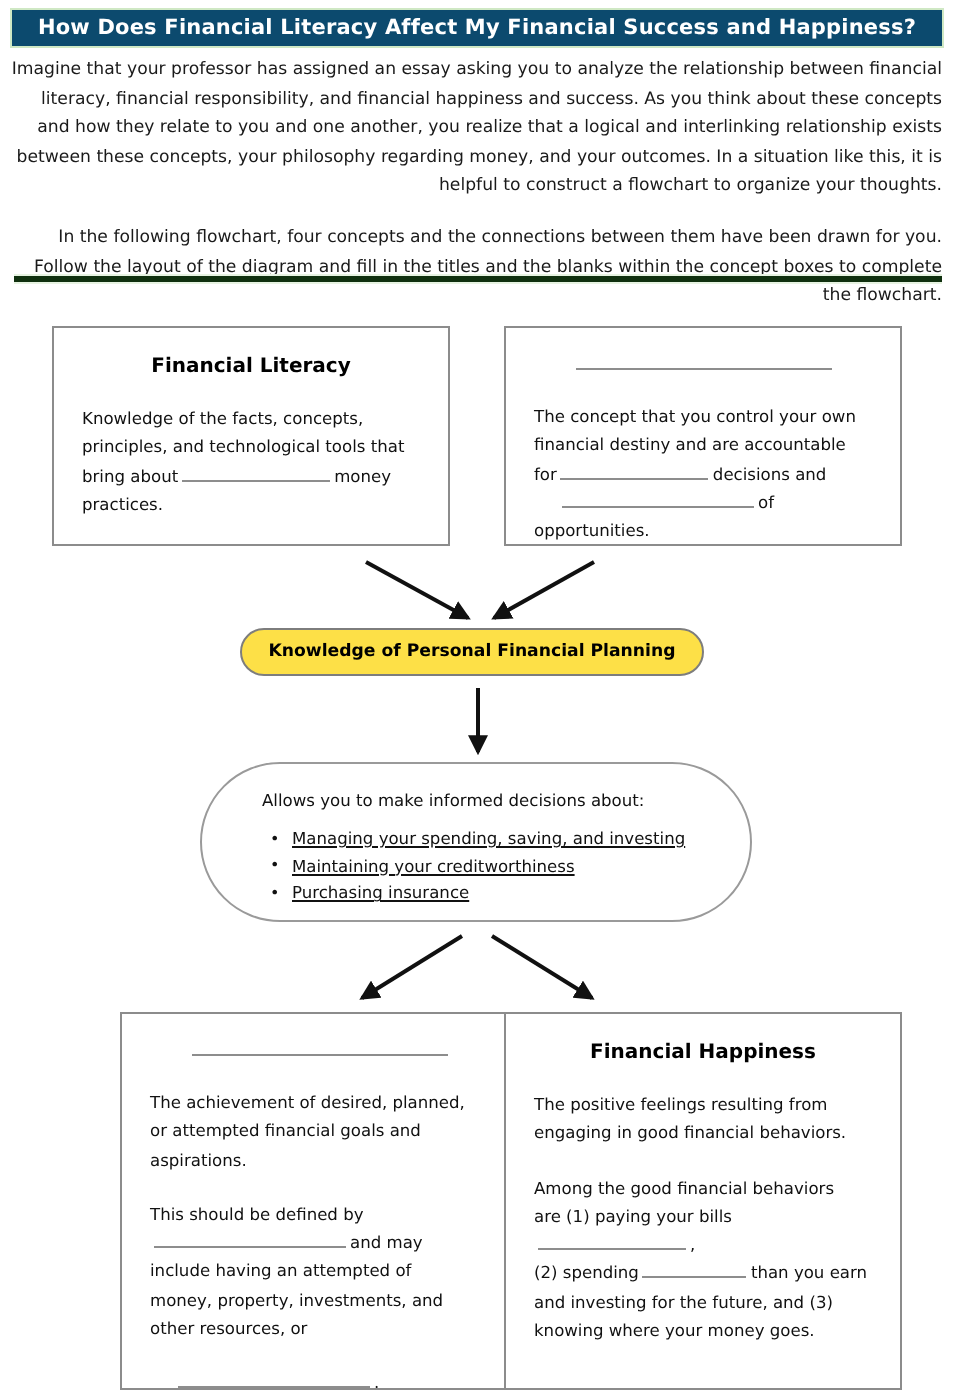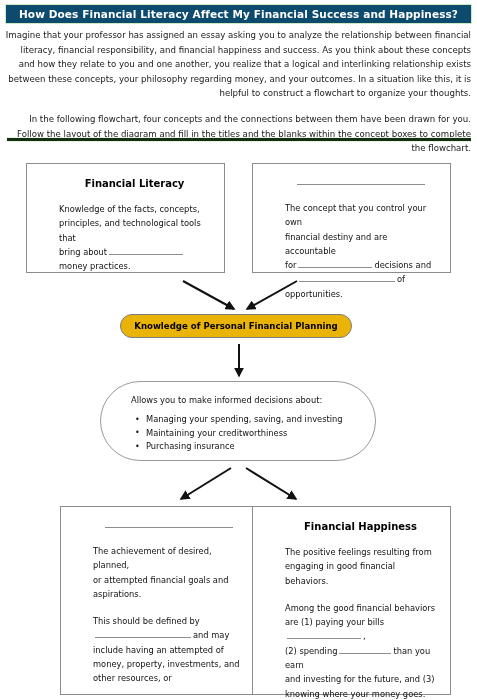--- a/index.html
+++ b/index.html
@@ -79,21 +79,21 @@
     left: 0;
     top: 0;
   }
 
   
   .node-box {
     position: absolute;
     box-sizing: border-box;
     background: #ffffff;
     border: 1px solid #8c8c8c;
-    padding: 11px 14px 8px 32px;
+    padding: 11px 14px 8px 14px;
   }
   .node-title {
     text-align: center;
     font-size: 10px;
     font-weight: bold;
     margin: 3px 0 13px 0;
     color: #000000;
   }
   .node-title-blank {
     display: block;
@@ -127,21 +127,21 @@
   #box-financial-happiness { left: 252px; top: 506px; width: 199px; height: 189px; }
 
   
   .node-pill {
     position: absolute;
     left: 120px;
     top: 314px;
     width: 232px;
     height: 24px;
     box-sizing: border-box;
-    background: #eab308;
+    background: #fde047;
     border: 1px solid #7d7d7d;
     border-radius: 13px;
     display: flex;
     align-items: center;
     justify-content: center;
   }
   .node-pill-label {
     font-size: 8.6px;
     font-weight: bold;
     color: #000000;
@@ -164,20 +164,21 @@
   .stadium-lead {
     font-size: 8.3px;
     line-height: 12px;
     margin: 0 0 7px 0;
     color: #111111;
   }
   .stadium-list {
     margin: 0;
     padding: 0 0 0 15px;
     list-style: none;
+    text-decoration: underline;
   }
   .stadium-list li {
     font-size: 8.3px;
     line-height: 13.6px;
     color: #111111;
     position: relative;
   }
   .stadium-list li::before {
     content: "\2022";
     position: absolute;

